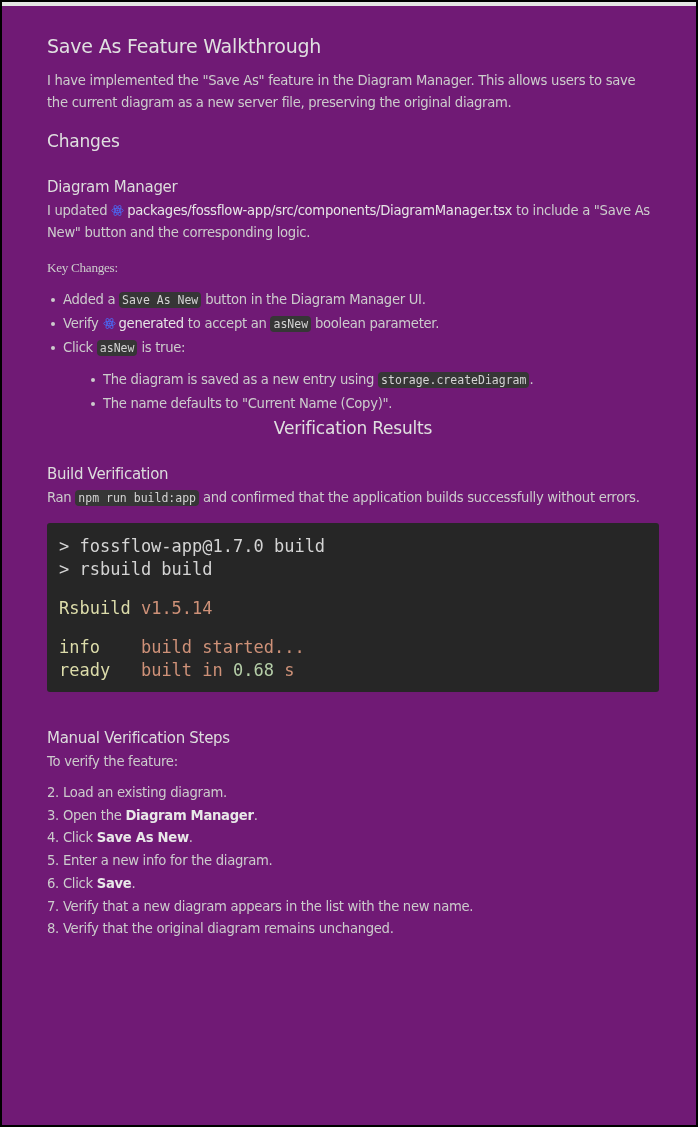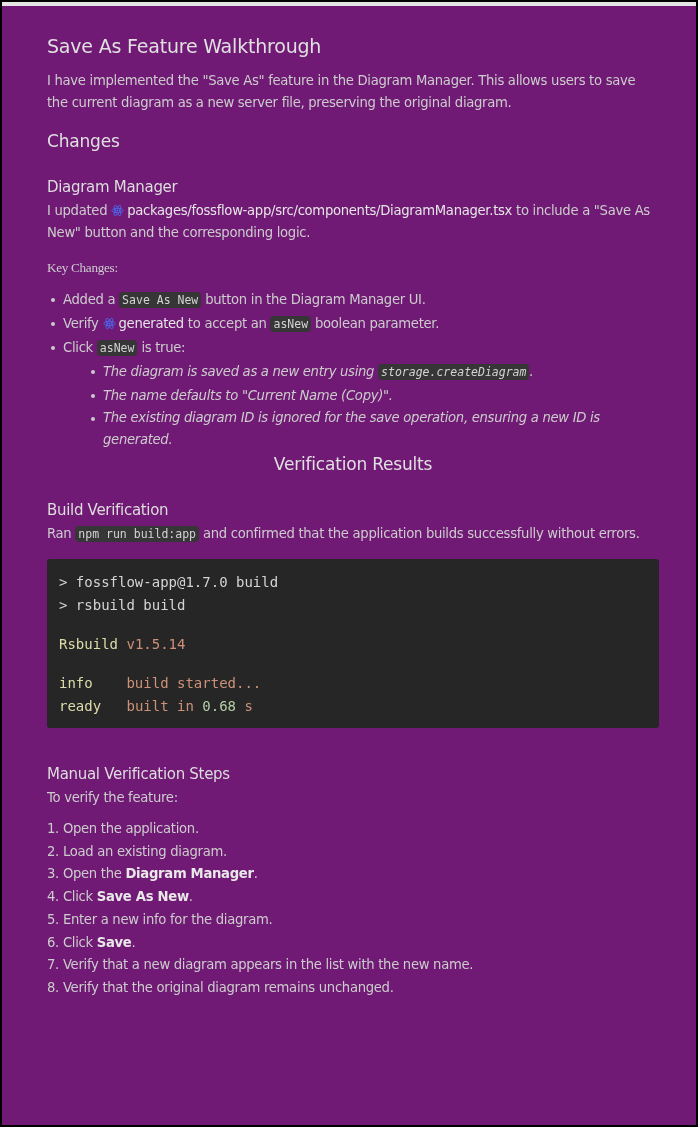--- a/index.html
+++ b/index.html
@@ -47,30 +47,30 @@
     letter-spacing: 0;
   }
   .file-link { color: #e6e6e6; font-weight: 500; }
   .react-icon { display: inline-block; width: 13px; height: 13px; vertical-align: -2px; margin-right: 3px; }
   ul { margin: 0; padding-left: 16px; list-style: none; }
   ul li { position: relative; line-height: 23px; }
   ul li::before {
     content: ""; position: absolute; left: -12px; top: 10px;
     width: 4px; height: 4px; border-radius: 50%; background: #cccccc;
   }
-  ul.nested { padding-left: 56px; margin-top: 0; font-style: italic; }
+  ul.nested { padding-left: 56px; margin-top: 8px; }
   ol { margin: 0; padding-left: 0; list-style: none; }
   ol li { line-height: 22.7px; }
   b { color: #e8e8e8; font-weight: 700; }
   .codeblock {
     background: #262626;
     border-radius: 3px;
     padding: 12px 12px 10px 12px;
     font-family: "DejaVu Sans Mono", monospace;
-    font-size: 14px;
+    font-size: 17px;
     line-height: 23px;
     color: #d4d4d4;
     letter-spacing: 0;
     white-space: pre;
   }
   .c-yellow { color: #dcdcaa; }
   .c-orange { color: #ce9178; text-align: center; }
   .c-green { color: #b5cea8; }
   .gap { height: 16px; }
 </style>
@@ -127,39 +127,37 @@
         <span>is true:</span>
       </li>
     </ul>
 
     <ul class="nested">
       <li>
         <span>The diagram is saved as a new entry using</span>
         <span class="code">storage.createDiagram</span><span>.</span>
       </li>
       <li>The name defaults to "Current Name (Copy)".</li>
-      <li style="line-height:22px;">The existing diagram ID is ignored for the save operation, ensuring a new ID is generated.</li>
     </ul>
 
     <h2 style="text-align:center;">Verification Results</h2>
 
     <h3 style="margin-top:22px;">Build Verification</h3>
     <p style="margin-top:2px;">
       <span>Ran</span>
       <span class="code">npm run build:app</span>
       <span>and confirmed that the application builds successfully without errors.</span>
     </p>
 
     <div class="codeblock" style="margin-top:14px;"><div>&gt; fossflow-app@1.7.0 build</div><div>&gt; rsbuild build</div><div class="gap"></div><div><span class="c-yellow">Rsbuild</span> <span class="c-orange">v1.5.14</span></div><div class="gap"></div><div><span class="c-yellow">info</span>    <span class="c-orange">build started...</span></div><div><span class="c-yellow">ready</span>   <span class="c-orange">built in</span> <span class="c-green">0.68</span> <span class="c-orange">s</span></div></div>
 
     <h3 style="margin-top:35px;">Manual Verification Steps</h3>
     <p style="margin-top:2px;">To verify the feature:</p>
 
     <ol style="margin-top:9px;">
-      <li><span>1.</span> <span>Open the application.</span></li>
       <li><span>2.</span> <span>Load an existing diagram.</span></li>
       <li><span>3.</span> <span>Open the</span> <b>Diagram Manager</b><span>.</span></li>
       <li><span>4.</span> <span>Click</span> <b>Save As New</b><span>.</span></li>
       <li><span>5.</span> <span>Enter a new info for the diagram.</span></li>
       <li><span>6.</span> <span>Click</span> <b>Save</b><span>.</span></li>
       <li><span>7.</span> <span>Verify that a new diagram appears in the list with the new name.</span></li>
       <li><span>8.</span> <span>Verify that the original diagram remains unchanged.</span></li>
     </ol>
 
   </div>

